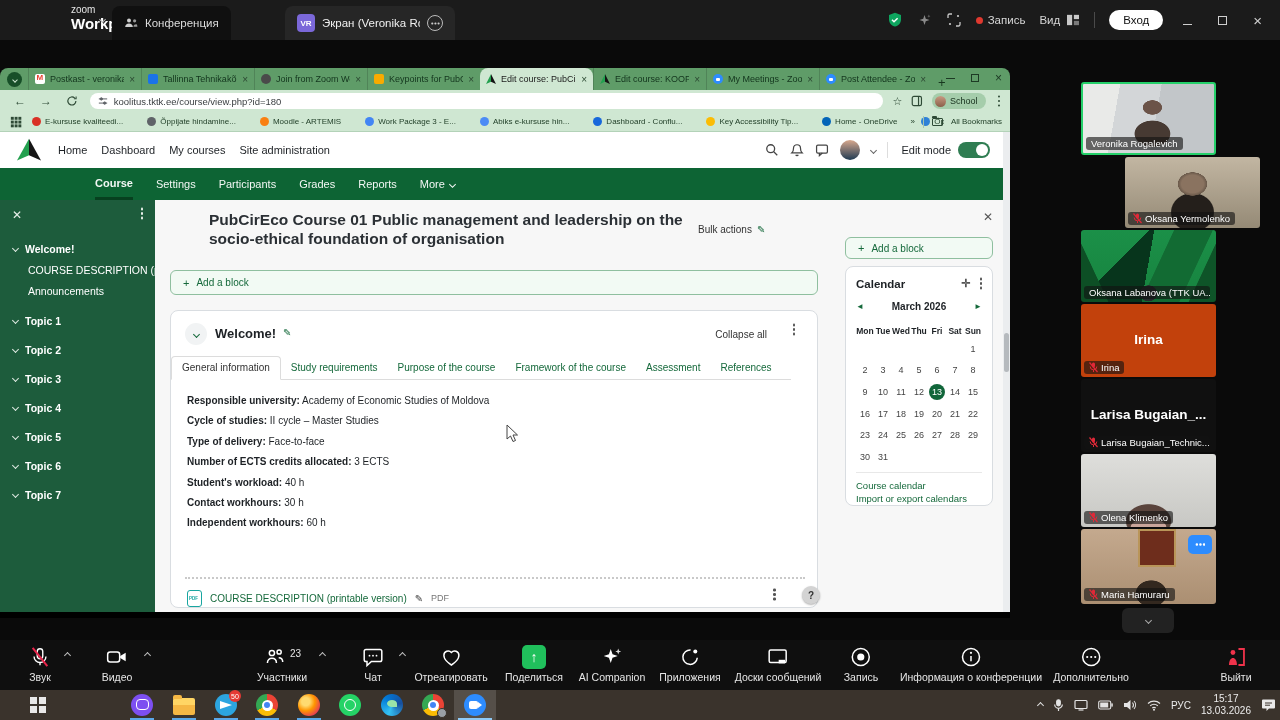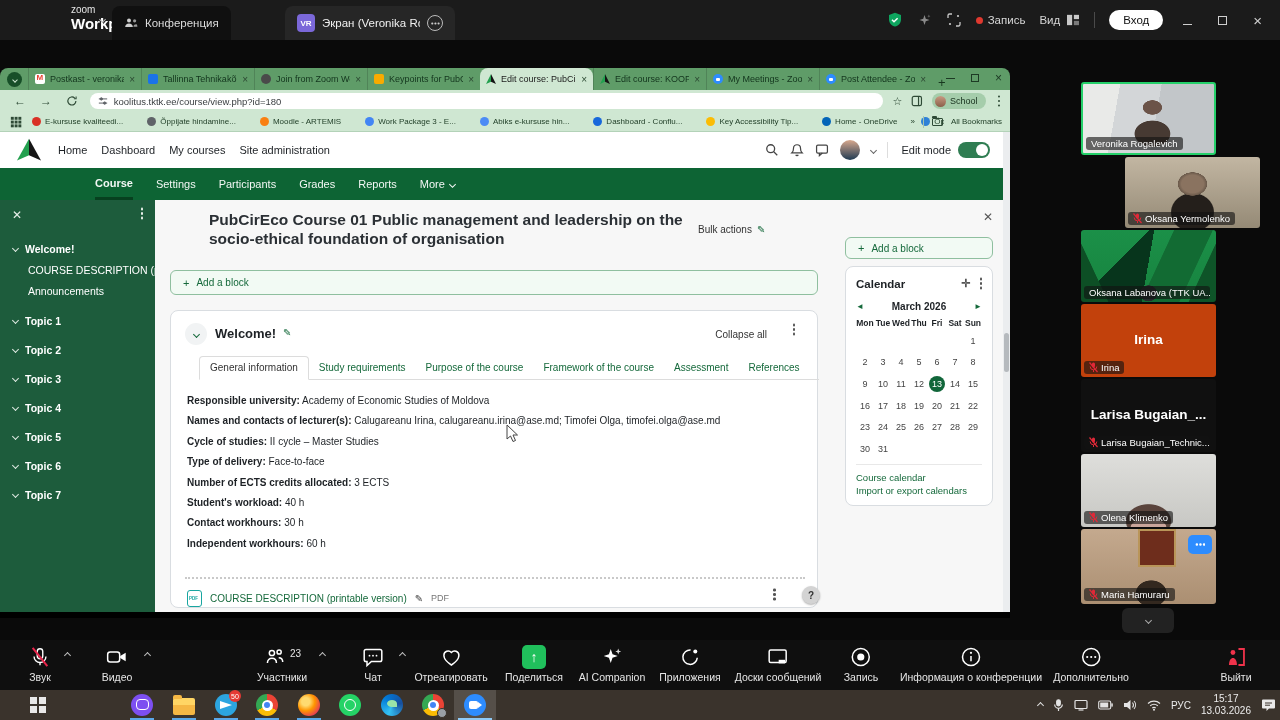--- a/index.html
+++ b/index.html
@@ -103,21 +103,21 @@
   #bulk { position:absolute; left:543px; top:24px; font-size:10px; color:#333; display:flex; gap:5px; align-items:center; }
   .pencil { color:#15693b; font-size:10px; }
   .addblock { position:absolute; border:1px solid #8fbf9f; background:#f2faf4; border-radius:6px; color:#15693b; font-size:10px; display:flex; align-items:center; gap:7px; padding-left:12px; }
 
   #wcard { position:absolute; left:15px; top:110px; width:648px; height:298px; background:#fff; border:1px solid #d9dde1; border-radius:8px; }
   .collapse-btn { position:absolute; left:14px; top:12px; width:22px; height:22px; border-radius:50%; background:#f1f3f4; color:#15693b; display:flex; align-items:center; justify-content:center; }
   #wtitle { position:absolute; left:44px; top:15px; font-size:13px; font-weight:bold; color:#1d2125; }
   #wtitle-pencil { position:absolute; left:112px; top:16px; }
   #collapse-all { position:absolute; right:50px; top:18px; font-size:10px; color:#333; }
   .card-kebab { position:absolute; right:22px; top:17px; color:#555; }
-  #wtabs { position:absolute; left:28px; top:45px; height:24px; display:flex; align-items:flex-end; font-size:10px; width:620px; border-bottom:1px solid #dcdcdc; }
+  #wtabs { position:absolute; left:0; top:45px; height:24px; display:flex; align-items:flex-end; font-size:10px; width:620px; border-bottom:1px solid #dcdcdc; }
   .wtab { padding:5px 10px 6px; color:#15693b; white-space:nowrap; }
   .wtab.active { background:#fff; border:1px solid #dcdcdc; border-bottom:1px solid #fff; border-radius:4px 4px 0 0; color:#333; margin-bottom:-1px; }
   #wfields { position:absolute; left:16px; top:80px; width:616px; font-size:10px; color:#1d2125; line-height:20.4px; }
   .flabel { font-weight:bold; }
   #dotted { position:absolute; left:14px; top:266px; width:620px; border-top:2px dotted #c9c9c9; }
   #resrow { position:absolute; left:16px; top:276px; width:616px; height:22px; display:flex; align-items:center; gap:8px; font-size:10px; }
   .pdf-ic { width:15px; height:17px; border:1.4px solid #18a5a0; border-radius:3px; position:relative; flex:none; }
   .pdf-ic::after { content:"PDF"; position:absolute; left:1px; top:5px; font-size:4.5px; color:#18a5a0; font-weight:bold; }
   #reslink { color:#15693b; }
   #restype { color:#777; font-size:9px; }
@@ -125,21 +125,21 @@
   #help-btn { position:absolute; left:647px; top:386px; width:18px; height:18px; border-radius:50%; background:#d3d3d3; color:#333; font-size:10px; font-weight:bold; display:flex; align-items:center; justify-content:center; box-shadow:0 1px 2px rgba(0,0,0,.3); }
 
   #rc-x { position:absolute; left:828px; top:10px; color:#555; font-size:12px; }
   #calcard { position:absolute; left:690px; top:66px; width:148px; height:240px; background:#fff; border:1px solid #d9dde1; border-radius:8px; padding:10px 10px 0; }
   #cal-head { display:flex; align-items:center; }
   #cal-title { font-size:11.5px; font-weight:bold; color:#1d2125; flex:1; }
   .cal-move { color:#555; font-size:11px; font-weight:bold; margin-right:9px; }
   #cal-monthrow { display:flex; align-items:center; margin-top:11px; font-size:10px; }
   #cal-month { flex:1; text-align:center; font-weight:bold; color:#1d2125; }
   .cal-arrow { color:#15693b; font-size:8px; }
-  #cal-weekdays { display:grid; grid-template-columns:repeat(7,1fr); margin-top:6px; font-size:8.5px; font-weight:bold; color:#1d2125; text-align:center; }
+  #cal-weekdays { display:grid; grid-template-columns:repeat(7,1fr); margin-top:14px; font-size:8.5px; font-weight:bold; color:#1d2125; text-align:center; }
   #cal-grid { display:grid; grid-template-columns:repeat(7,1fr); grid-auto-rows:21.6px; font-size:9px; color:#444; text-align:center; align-items:center; margin-top:2px; }
   .cal-day-sel { width:16px; height:16px; margin:0 auto; border-radius:50%; background:#11663a; color:#fff; display:flex; align-items:center; justify-content:center; }
   #cal-foot { border-top:1px solid #e8e8e8; margin-top:4px; padding-top:6px; font-size:9.5px; color:#15693b; line-height:13px; }
 
   #mscrollbar { position:absolute; left:1003px; top:0; width:7px; height:480px; background:#ebedef; }
   #mthumb { position:absolute; left:1px; top:201px; width:5px; height:39px; border-radius:3px; background:#b6babe; }
   #browser-bottom { position:absolute; top:544px; left:0; width:1010px; height:6px; background:#000; }
 
   
   .vtile { position:absolute; left:1081px; width:135px; border-radius:3px; overflow:hidden; background:#141414; }
@@ -541,21 +541,20 @@
             <div id="wtabs">
                 <span class="wtab active">General information</span>
                 <span class="wtab">Study requirements</span>
                 <span class="wtab">Purpose of the course</span>
                 <span class="wtab">Framework of the course</span>
                 <span class="wtab">Assessment</span>
                 <span class="wtab">References</span>
               </div>
             <div id="wfields">
                 <div class="frow"><span class="flabel">Responsible university:</span><span class="fval"> Academy of Economic Studies of Moldova</span></div>
-                <div class="frow"><span class="flabel">Names and contacts of lecturer(s):</span><span class="fval"> Calugareanu Irina, calugareanu.irina@ase.md; Timofei Olga, timofei.olga@ase.md</span></div>
                 <div class="frow"><span class="flabel">Cycle of studies:</span><span class="fval"> II cycle – Master Studies</span></div>
                 <div class="frow"><span class="flabel">Type of delivery:</span><span class="fval"> Face-to-face</span></div>
                 <div class="frow"><span class="flabel">Number of ECTS credits allocated:</span><span class="fval"> 3 ECTS</span></div>
                 <div class="frow"><span class="flabel">Student's workload:</span><span class="fval"> 40 h</span></div>
                 <div class="frow"><span class="flabel">Contact workhours:</span><span class="fval"> 30 h</span></div>
                 <div class="frow"><span class="flabel">Independent workhours:</span><span class="fval"> 60 h</span></div>
               </div>
             <div id="dotted"></div>
             <div id="resrow">
               <span class="pdf-ic"></span>

